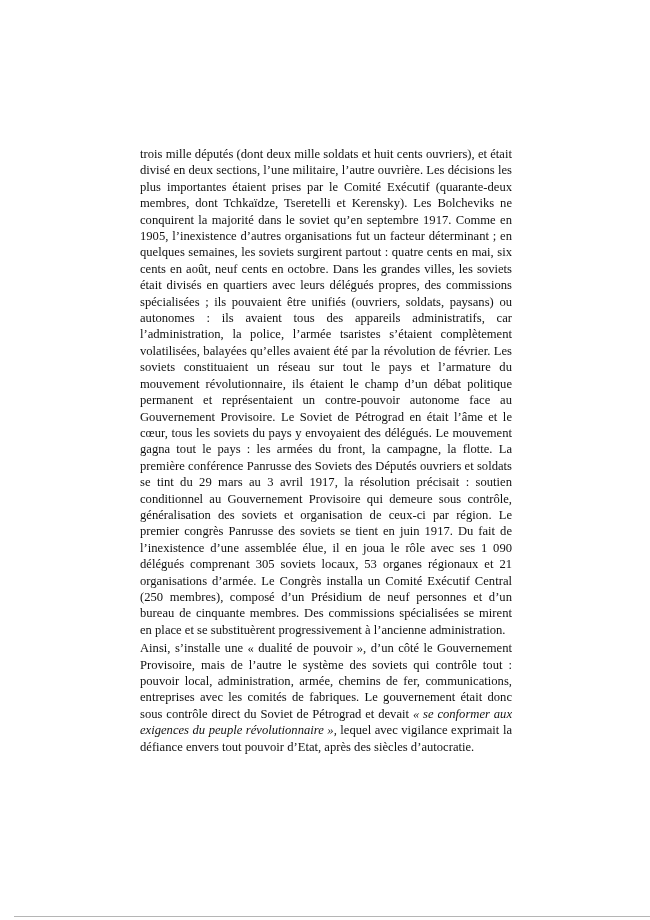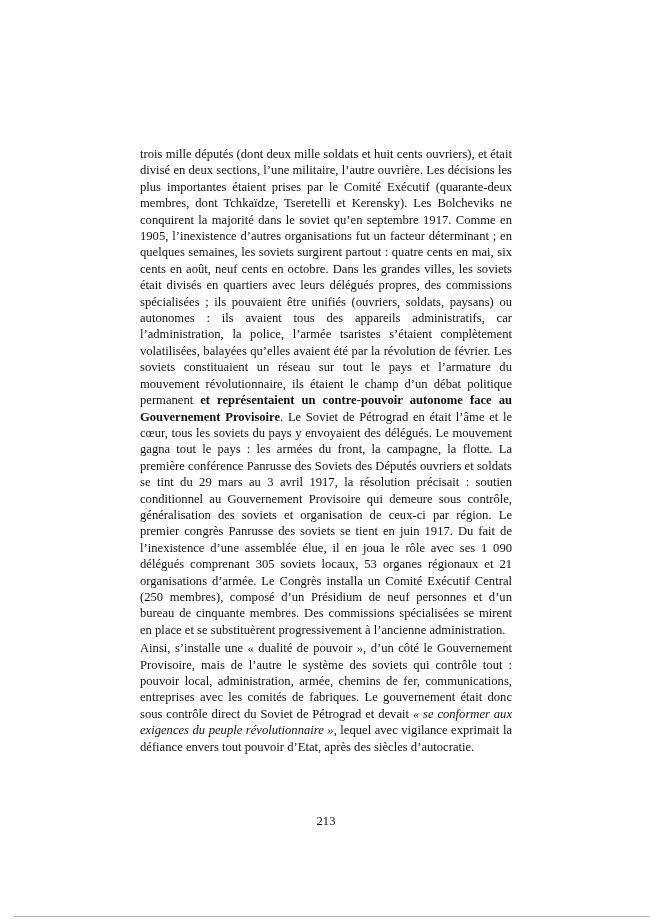--- a/index.html
+++ b/index.html
@@ -27,21 +27,21 @@
     text-align: justify;
     letter-spacing: 0.01px;
   }
   p.para {
     margin: 0;
     padding: 0;
   }
   p.para + p.para {
     margin-top: 2px;
   }
-  .bold { font-weight: bold; }
+  .bold { font-weight: normal; }
   .italic { font-style: italic; }
   .page-number {
     position: absolute;
     left: 140px;
     top: 814px;
     width: 372px;
     text-align: center;
     font-size: 12.6px;
   }
   .page-edge {
@@ -59,17 +59,16 @@
 <div class="page">
 
   <main class="text-block">
 
     <p class="para"><span>trois mille députés (dont deux mille soldats et huit cents ouvriers), et était divisé en deux sections, l’une militaire, l’autre ouvrière. Les décisions les plus importantes étaient prises par le Comité Exécutif (quarante-deux membres, dont Tchkaïdze, Tseretelli et Kerensky). Les Bolcheviks ne conquirent la majorité dans le soviet qu’en septembre 1917. Comme en 1905, l’inexistence d’autres organisations fut un facteur déterminant&nbsp;; en quelques semaines, les soviets surgirent partout&nbsp;: quatre cents en mai, six cents en août, neuf cents en octobre. Dans les grandes villes, les soviets était divisés en quartiers avec leurs délégués propres, des commissions spécialisées&nbsp;; ils pouvaient être unifiés (ouvriers, soldats, paysans) ou autonomes&nbsp;: ils avaient tous des appareils administratifs, car l’administration, la police, l’armée tsaristes s’étaient complètement volatilisées, balayées qu’elles avaient été par la révolution de février. Les soviets constituaient un réseau sur tout le pays et l’armature du mouvement révolutionnaire, ils étaient le champ d’un débat politique permanent </span><span class="bold">et représentaient un contre-pouvoir autonome face au Gouvernement Provisoire</span><span>. Le Soviet de Pétrograd en était l’âme et le cœur, tous les soviets du pays y envoyaient des délégués. Le mouvement gagna tout le pays&nbsp;: les armées du front, la campagne, la flotte. La première conférence Panrusse des Soviets des Députés ouvriers et soldats se tint du 29 mars au 3 avril 1917, la résolution précisait&nbsp;: soutien conditionnel au Gouvernement Provisoire qui demeure sous contrôle, généralisation des soviets et organisation de ceux-ci par région. Le premier congrès Panrusse des soviets se tient en juin 1917. Du fait de l’inexistence d’une assemblée élue, il en joua le rôle avec ses 1&nbsp;090 délégués comprenant 305 soviets locaux, 53 organes régionaux et 21 organisations d’armée. Le Congrès installa un Comité Exécutif Central (250 membres), composé d’un Présidium de neuf personnes et d’un bureau de cinquante membres. Des commissions spécialisées se mirent en place et se substituèrent progressivement à l’ancienne administration.</span></p>
 
     <p class="para"><span>Ainsi, s’installe une «&nbsp;dualité de pouvoir&nbsp;», d’un côté le Gouvernement Provisoire, mais de l’autre le système des soviets qui contrôle tout&nbsp;: pouvoir local, administration, armée, chemins de fer, communications, entreprises avec les comités de fabriques. Le gouvernement était donc sous contrôle direct du Soviet de Pétrograd et devait </span><span class="italic">«&nbsp;se conformer aux exigences du peuple révolutionnaire&nbsp;»,</span><span> lequel avec vigilance exprimait la défiance envers tout pouvoir d’Etat, après des siècles d’autocratie.</span></p>
 
   </main>
 
-  <footer class="page-number">213</footer>
 
   <div class="page-edge"></div>
 
 </div>
 
 </body></html>

